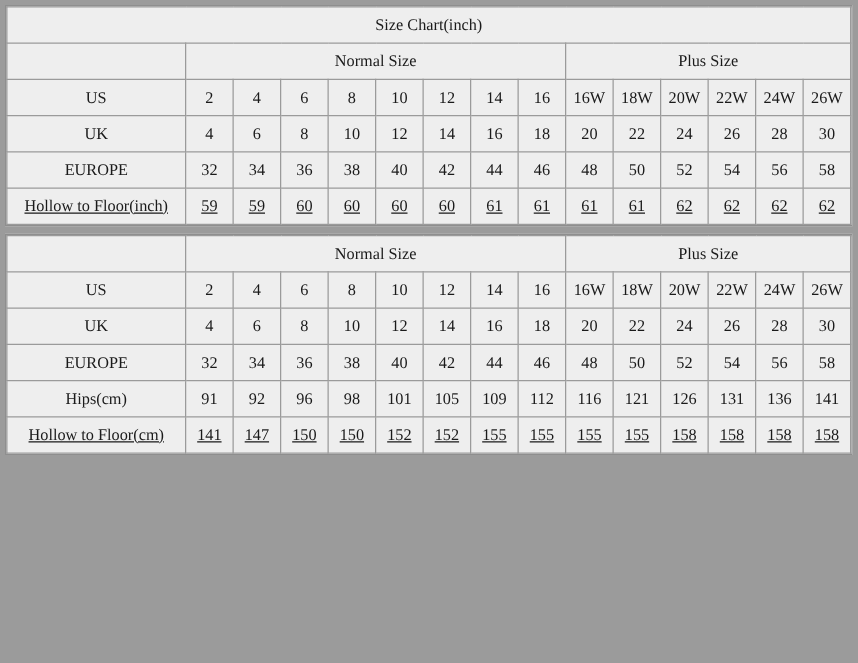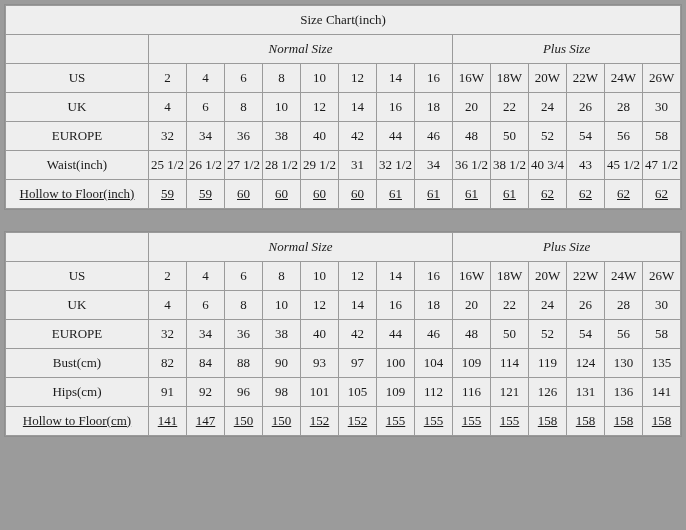--- a/index.html
+++ b/index.html
@@ -14,21 +14,21 @@
     color: #1a1a1a;
     overflow: hidden;
   }
   .page {
     width: 686px;
     height: 520px;
     box-sizing: border-box;
     padding: 4px 4px;
     display: flex;
     flex-direction: column;
-    gap: 21px;
+    gap: 6px;
   }
   .chart-block {
     background: #eeeeee;
     border: 1px solid #8e8e8e;
     box-sizing: border-box;
     width: 678px;
   }
   table.size-table {
     border-collapse: collapse;
     width: 100%;
@@ -47,21 +47,20 @@
   td.title-cell {
     font-size: 15px;
     height: 22px;
     border-left: none;
     border-right: none;
     border-top: none;
   }
   td.group-cell {
     font-size: 15px;
     height: 22px;
-    font-style: italic;
   }
   td.rowlabel {
     font-size: 13.5px;
     background: #eeeeee;
   }
   td.blank {
     border-left: none;
     border-top: none;
   }
   .num {
@@ -141,37 +140,20 @@
           <td class="num">42</td>
           <td class="num">44</td>
           <td class="num">46</td>
           <td class="num">48</td>
           <td class="num">50</td>
           <td class="num">52</td>
           <td class="num">54</td>
           <td class="num">56</td>
           <td class="num">58</td>
         </tr>
-        <tr>
-          <td class="rowlabel">Waist(inch)</td>
-          <td class="num">25 1/2</td>
-          <td class="num">26 1/2</td>
-          <td class="num">27 1/2</td>
-          <td class="num">28 1/2</td>
-          <td class="num">29 1/2</td>
-          <td class="num">31</td>
-          <td class="num">32 1/2</td>
-          <td class="num">34</td>
-          <td class="num">36 1/2</td>
-          <td class="num">38 1/2</td>
-          <td class="num">40 3/4</td>
-          <td class="num">43</td>
-          <td class="num">45 1/2</td>
-          <td class="num">47 1/2</td>
-        </tr>
         <tr class="tall">
           <td class="rowlabel">Hollow to Floor(inch)</td>
           <td class="num">59</td>
           <td class="num">59</td>
           <td class="num">60</td>
           <td class="num">60</td>
           <td class="num">60</td>
           <td class="num">60</td>
           <td class="num">61</td>
           <td class="num">61</td>
@@ -243,37 +225,20 @@
           <td class="num">44</td>
           <td class="num">46</td>
           <td class="num">48</td>
           <td class="num">50</td>
           <td class="num">52</td>
           <td class="num">54</td>
           <td class="num">56</td>
           <td class="num">58</td>
         </tr>
         <tr>
-          <td class="rowlabel">Bust(cm)</td>
-          <td class="num">82</td>
-          <td class="num">84</td>
-          <td class="num">88</td>
-          <td class="num">90</td>
-          <td class="num">93</td>
-          <td class="num">97</td>
-          <td class="num">100</td>
-          <td class="num">104</td>
-          <td class="num">109</td>
-          <td class="num">114</td>
-          <td class="num">119</td>
-          <td class="num">124</td>
-          <td class="num">130</td>
-          <td class="num">135</td>
-        </tr>
-        <tr>
           <td class="rowlabel">Hips(cm)</td>
           <td class="num">91</td>
           <td class="num">92</td>
           <td class="num">96</td>
           <td class="num">98</td>
           <td class="num">101</td>
           <td class="num">105</td>
           <td class="num">109</td>
           <td class="num">112</td>
           <td class="num">116</td>

